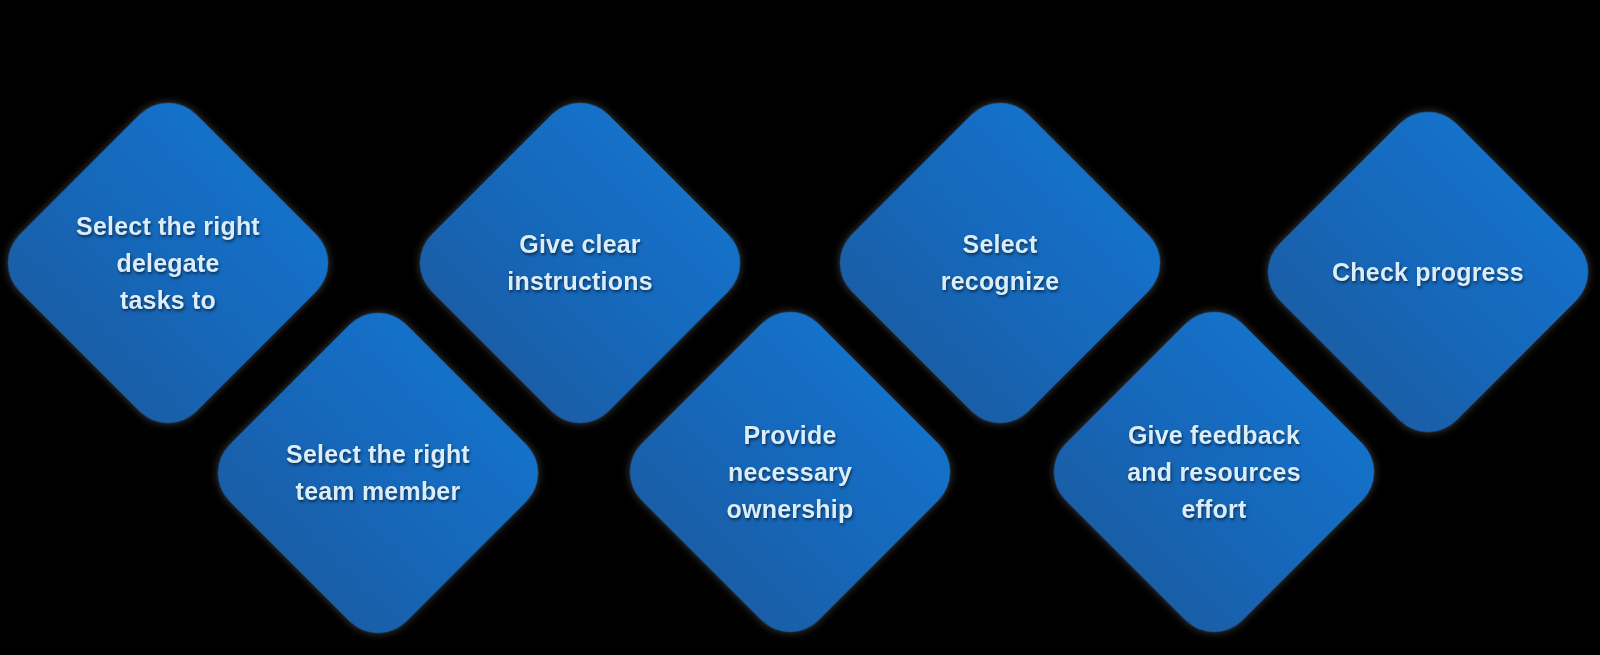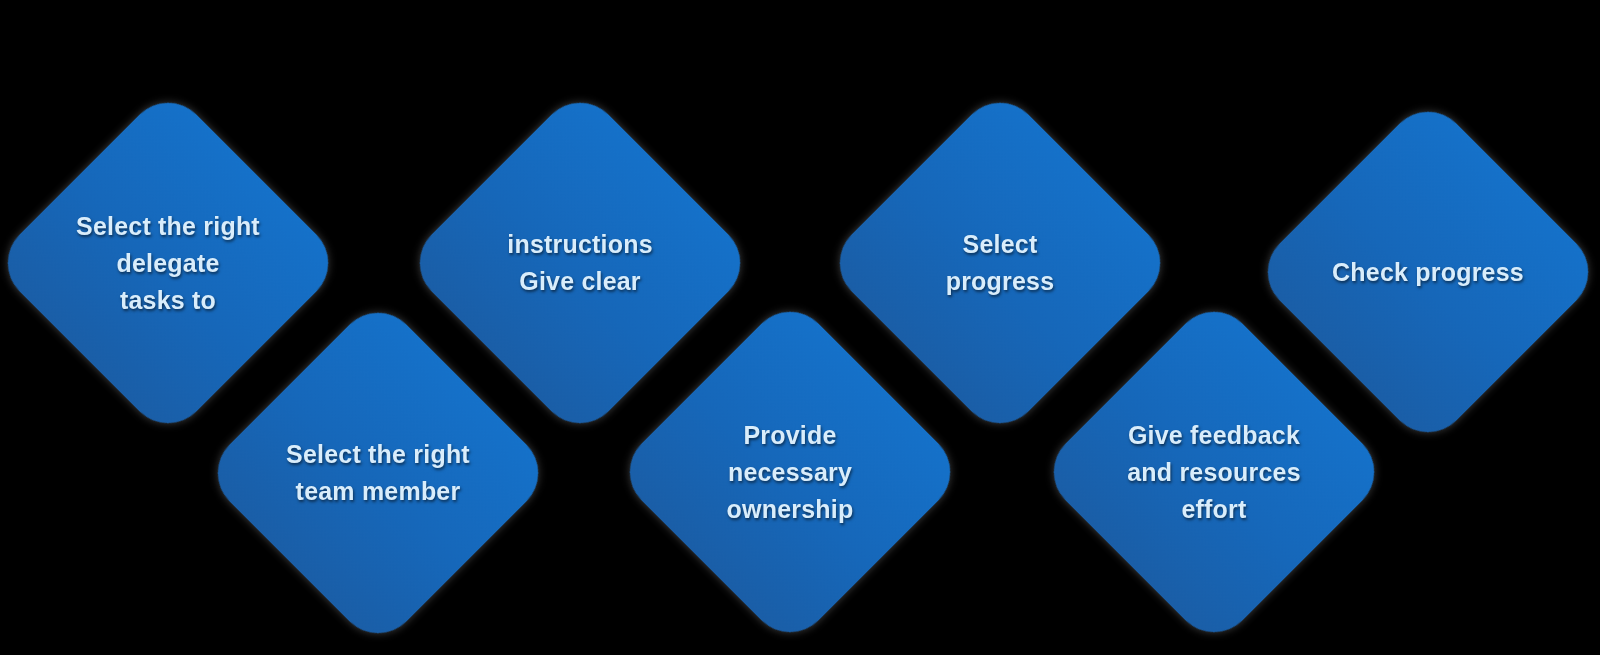--- a/index.html
+++ b/index.html
@@ -73,39 +73,39 @@
     <div class="shape"></div>
     <div class="label">
       <div>Select the right</div>
       <div>team member</div>
     </div>
   </div>
 
   <div class="node n3">
     <div class="shape"></div>
     <div class="label">
+      <div>Give clear</div>
       <div>instructions</div>
-      <div>Give clear</div>
     </div>
   </div>
 
   <div class="node n4">
     <div class="shape"></div>
     <div class="label">
       <div>Provide</div>
       <div>necessary</div>
       <div>ownership</div>
     </div>
   </div>
 
   <div class="node n5">
     <div class="shape"></div>
     <div class="label">
       <div>Select</div>
-      <div>progress</div>
+      <div>recognize</div>
     </div>
   </div>
 
   <div class="node n6">
     <div class="shape"></div>
     <div class="label">
       <div>Give feedback</div>
       <div>and resources</div>
       <div>effort</div>
     </div>

